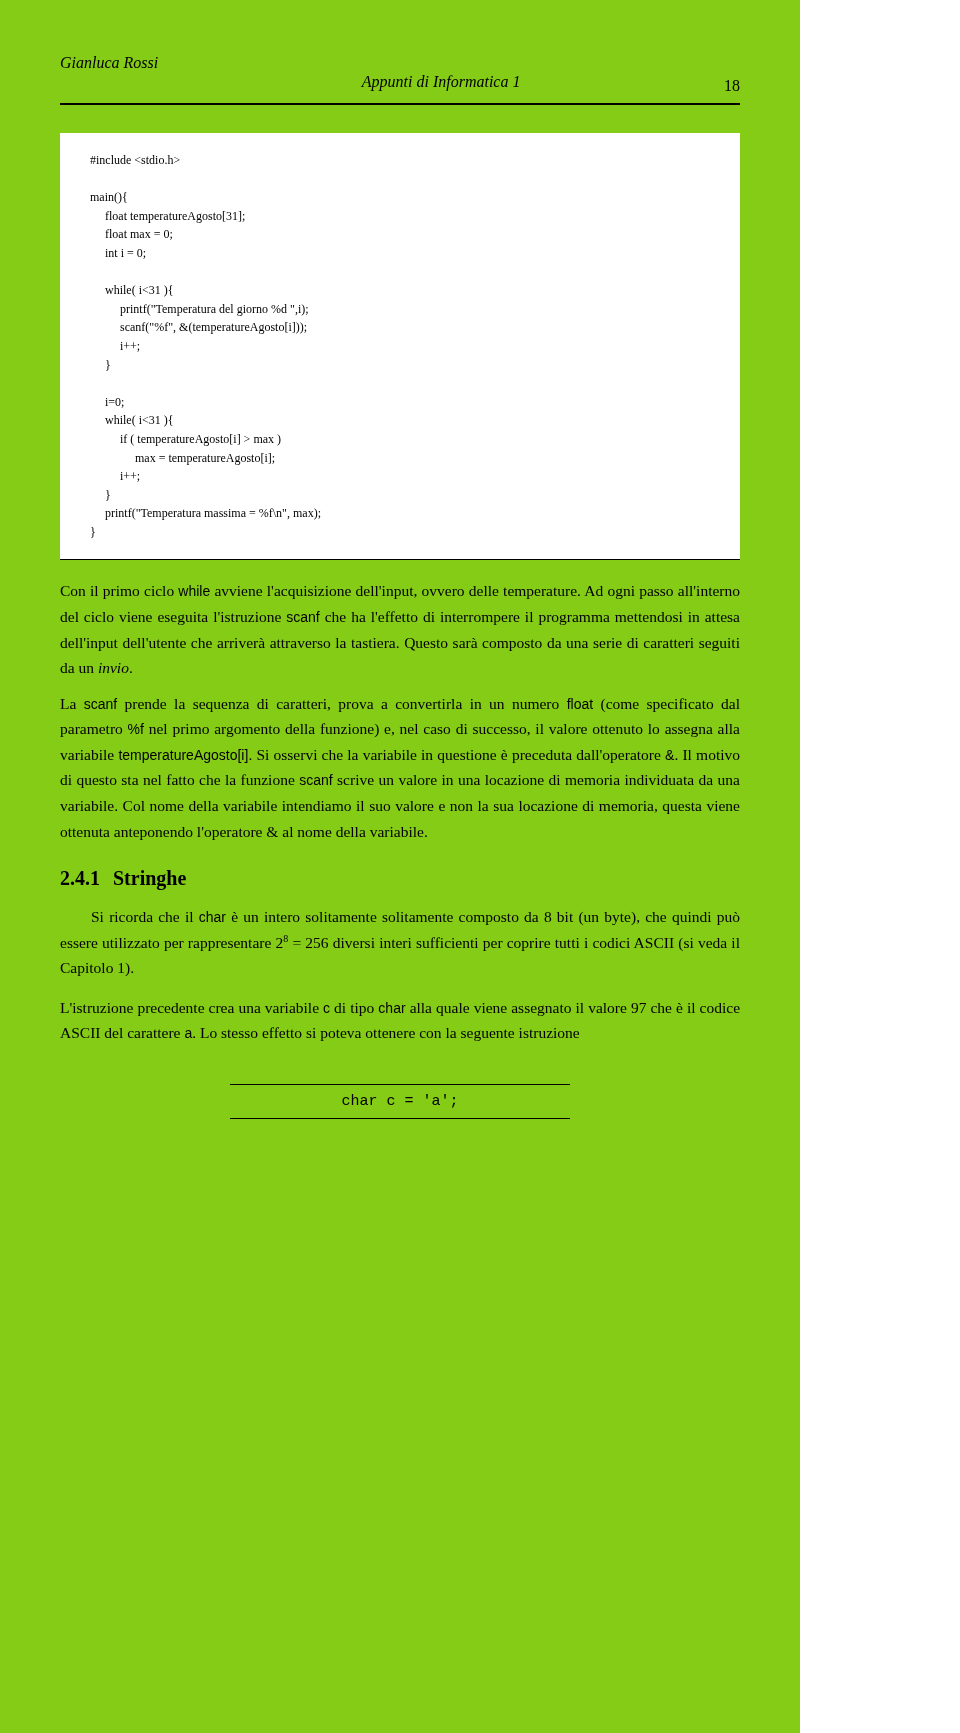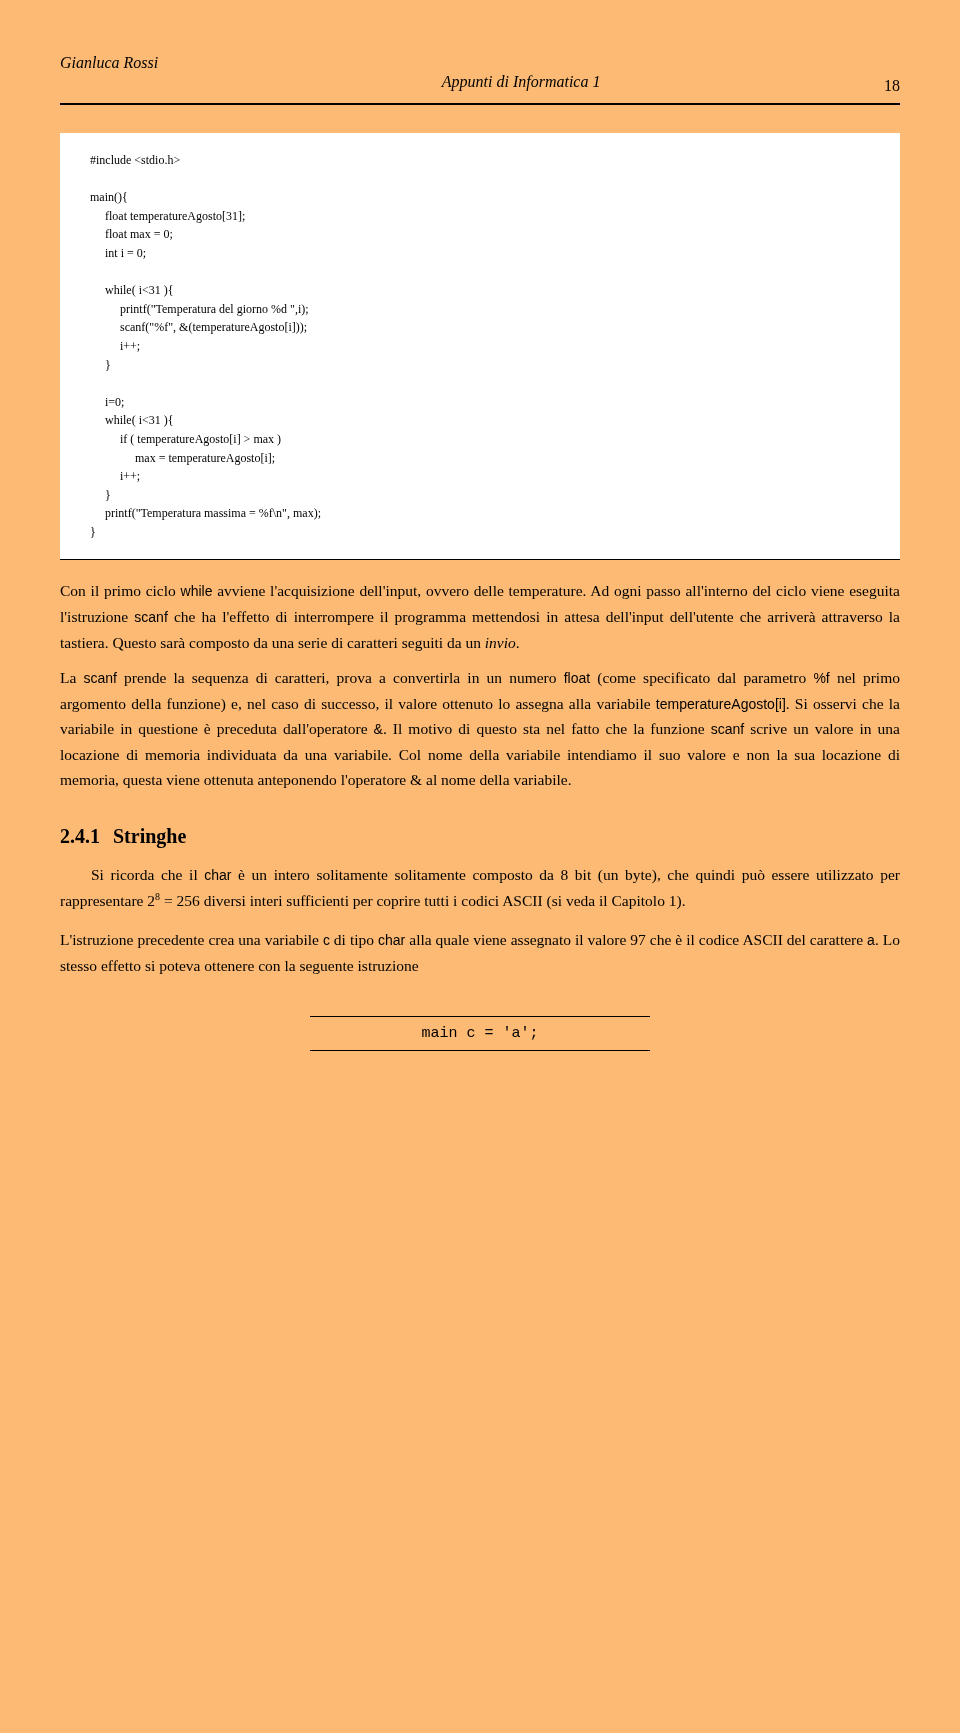--- a/index.html
+++ b/index.html
@@ -11,24 +11,24 @@
     body {
       background: #ffffff;
       font-family: 'Times New Roman', Times, serif;
       font-size: 16px;
       color: #000000;
       width: 960px;
       min-height: 1733px;
     }
 
     .page {
-      width: 960px;
+      width: 800px;
       min-height: 1733px;
       padding: 30px 60px 40px 60px;
-      background: #fdba74;
+      background: #84cc16;
     }
 
     .page-header {
       display: flex;
       justify-content: space-between;
       align-items: center;
       padding-bottom: 8px;
       border-bottom: 2px solid #000;
       margin-bottom: 28px;
     }
@@ -84,21 +84,21 @@
     }
 
     .inline-code {
       font-family: Liberation Sans, sans-serif;
       font-size: 14px;
     }
 
     .section-heading {
       font-size: 20px;
       font-weight: bold;
-      margin-top: 32px;
+      margin-top: 23px;
       margin-bottom: 14px;
     }
 
     .section-number {
       margin-right: 8px;
     }
 
     .centered-code-block {
       display: flex;
       flex-direction: column;
@@ -178,16 +178,16 @@
   </div>
 
 
   <div class="text-section">
     <p>
       L'istruzione precedente crea una variabile <span class="inline-code">c</span> di tipo <span class="inline-code">char</span> alla quale viene assegnato il valore 97 che è il codice ASCII del carattere <span class="inline-code">a</span>. Lo stesso effetto si poteva ottenere con la seguente istruzione
     </p>
   </div>
 
   <div class="centered-code-block">
-    <div class="code-box">main c = 'a';</div>
+    <div class="code-box">char c = 'a';</div>
   </div>
 
 </div>
 
 </body></html>

